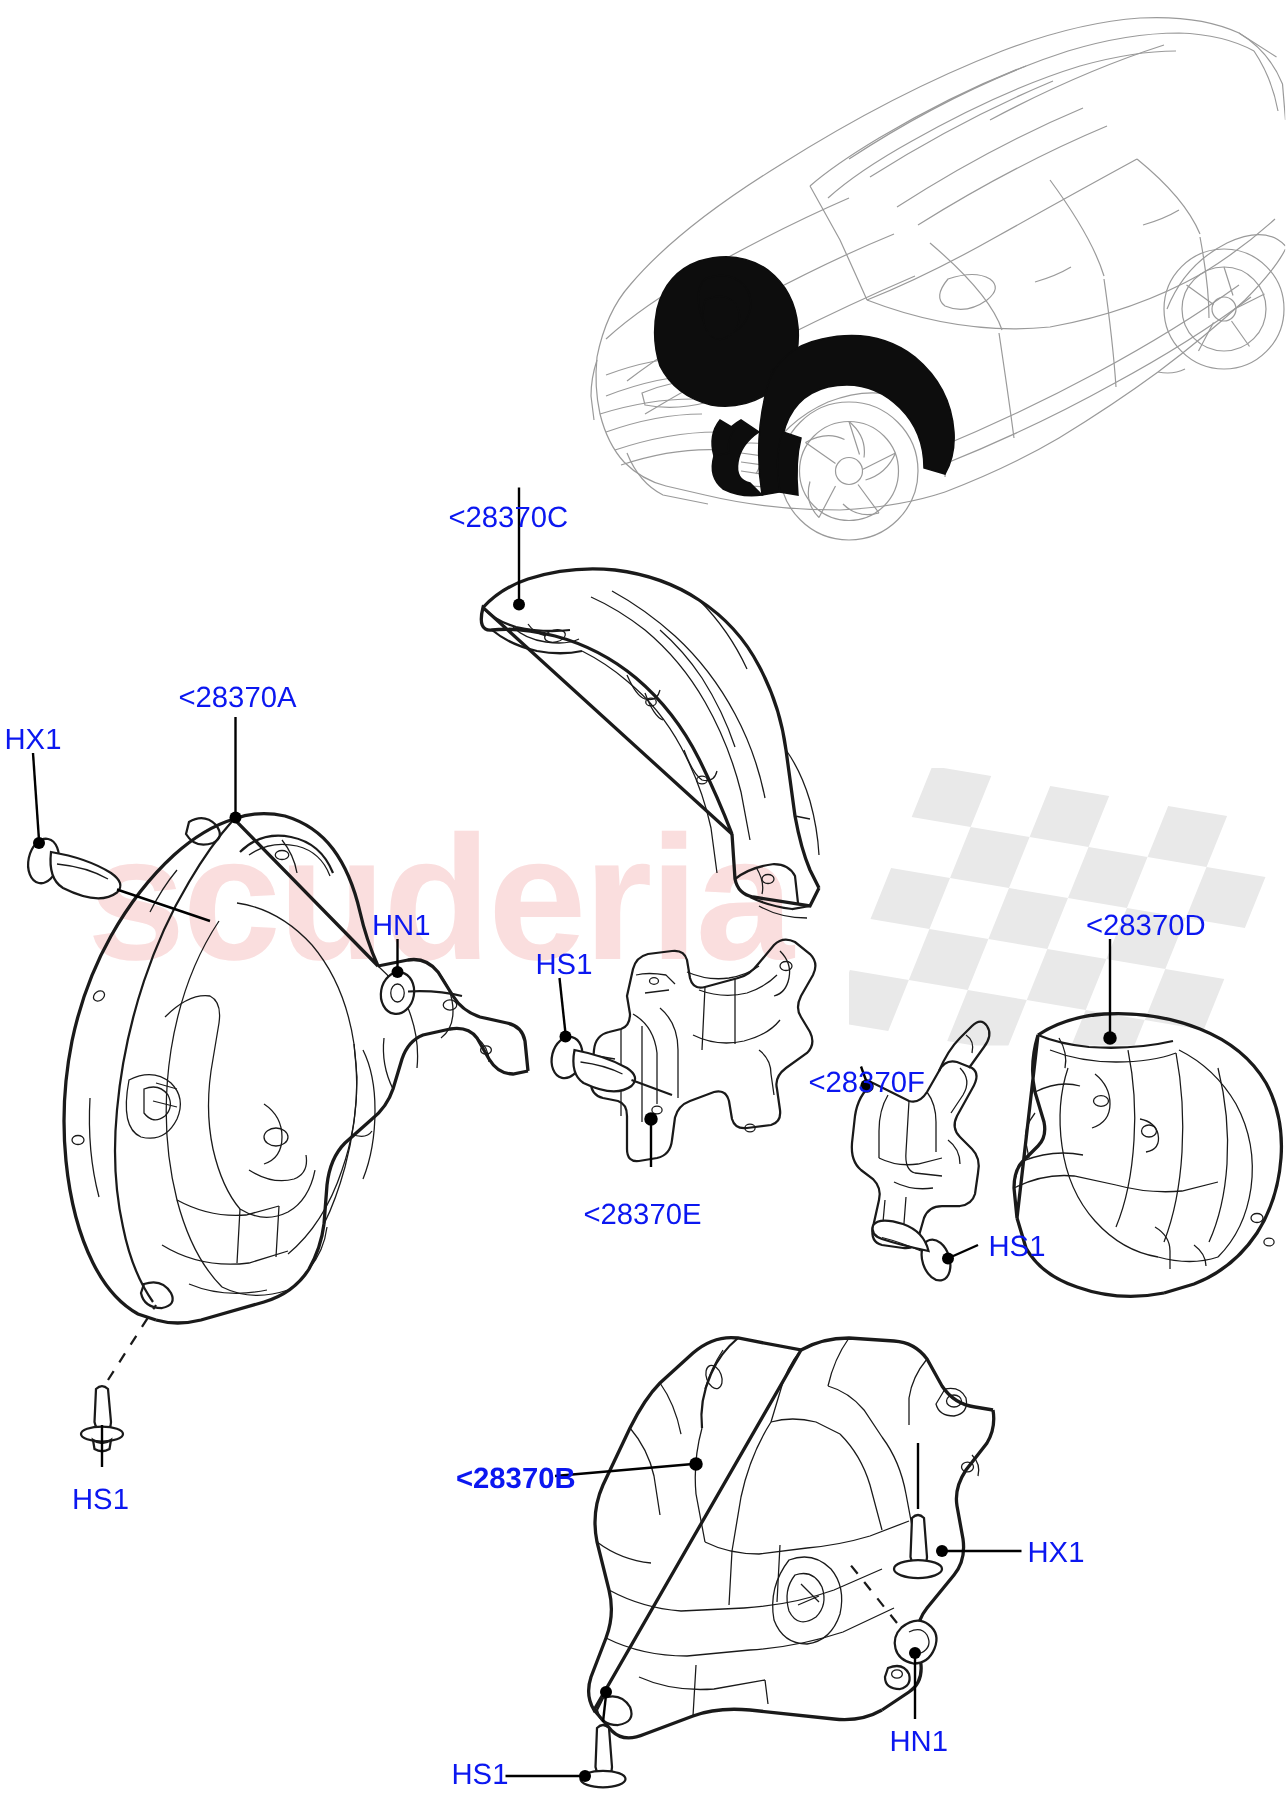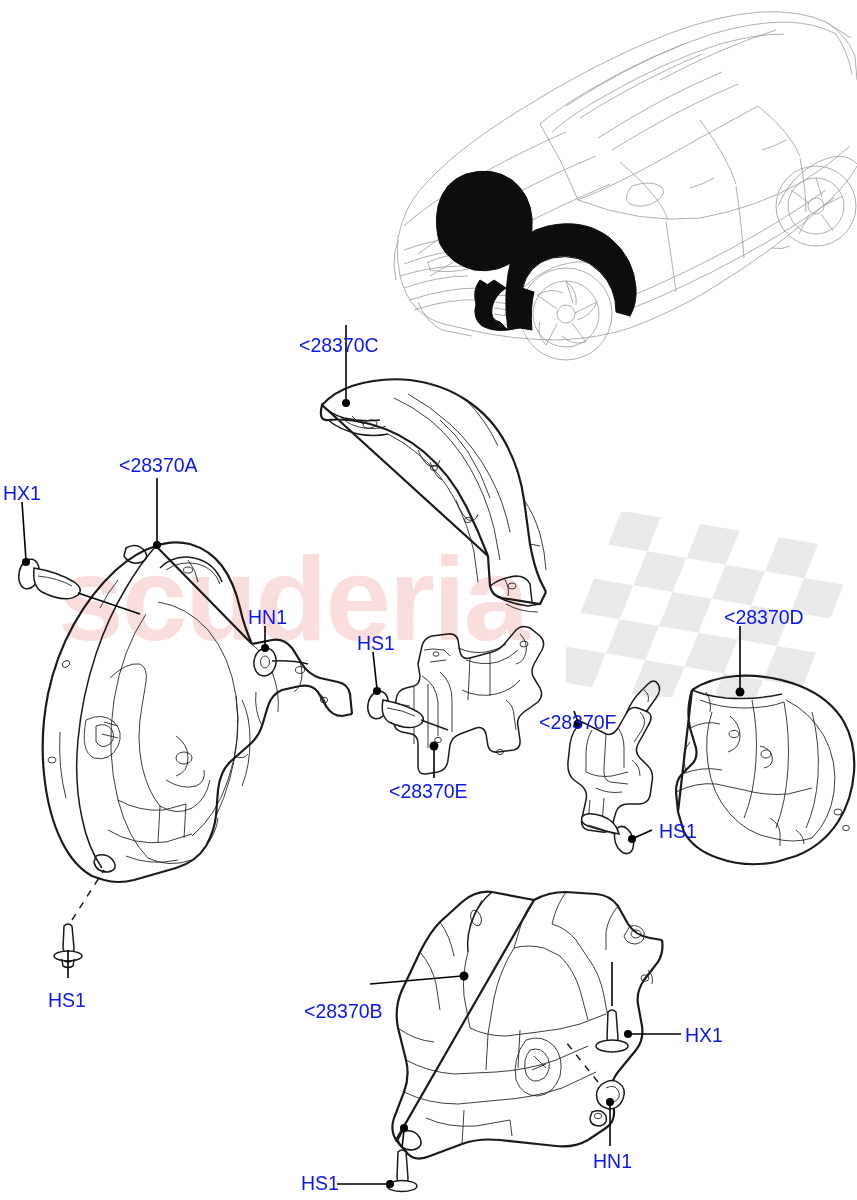--- a/index.html
+++ b/index.html
@@ -484,21 +484,21 @@
     </g>
   </svg>
 
   <div class="lbl" style="left:299px;top:312px;margin-top:24px;">&lt;28370C</div>
   <div class="lbl" style="left:119px;top:456px;">&lt;28370A</div>
   <div class="lbl" style="left:3px;top:484px;">HX1</div>
   <div class="lbl" style="left:248px;top:608px;">HN1</div>
   <div class="lbl" style="left:357px;top:634px;">HS1</div>
   <div class="lbl" style="left:539px;top:713px;">&lt;28370F</div>
   <div class="lbl" style="left:724px;top:608px;">&lt;28370D</div>
-  <div class="lbl" style="left:389px;top:782px;">&lt;28370E</div>
+  <div class="lbl" style="left:389px;top:801px;">&lt;28370E</div>
   <div class="lbl" style="left:659px;top:822px;">HS1</div>
   <div class="lbl" style="left:48px;top:991px;">HS1</div>
-  <div class="lbl" style="left:304px;top:1002px;">&lt;28370B</div>
+  <div class="lbl" style="left:304px;top:977px;font-weight:bold;">&lt;28370B</div>
   <div class="lbl" style="left:685px;top:1026px;">HX1</div>
   <div class="lbl" style="left:593px;top:1152px;">HN1</div>
   <div class="lbl" style="left:301px;top:1174px;">HS1</div>
 
 </div>
 
 </body></html>

